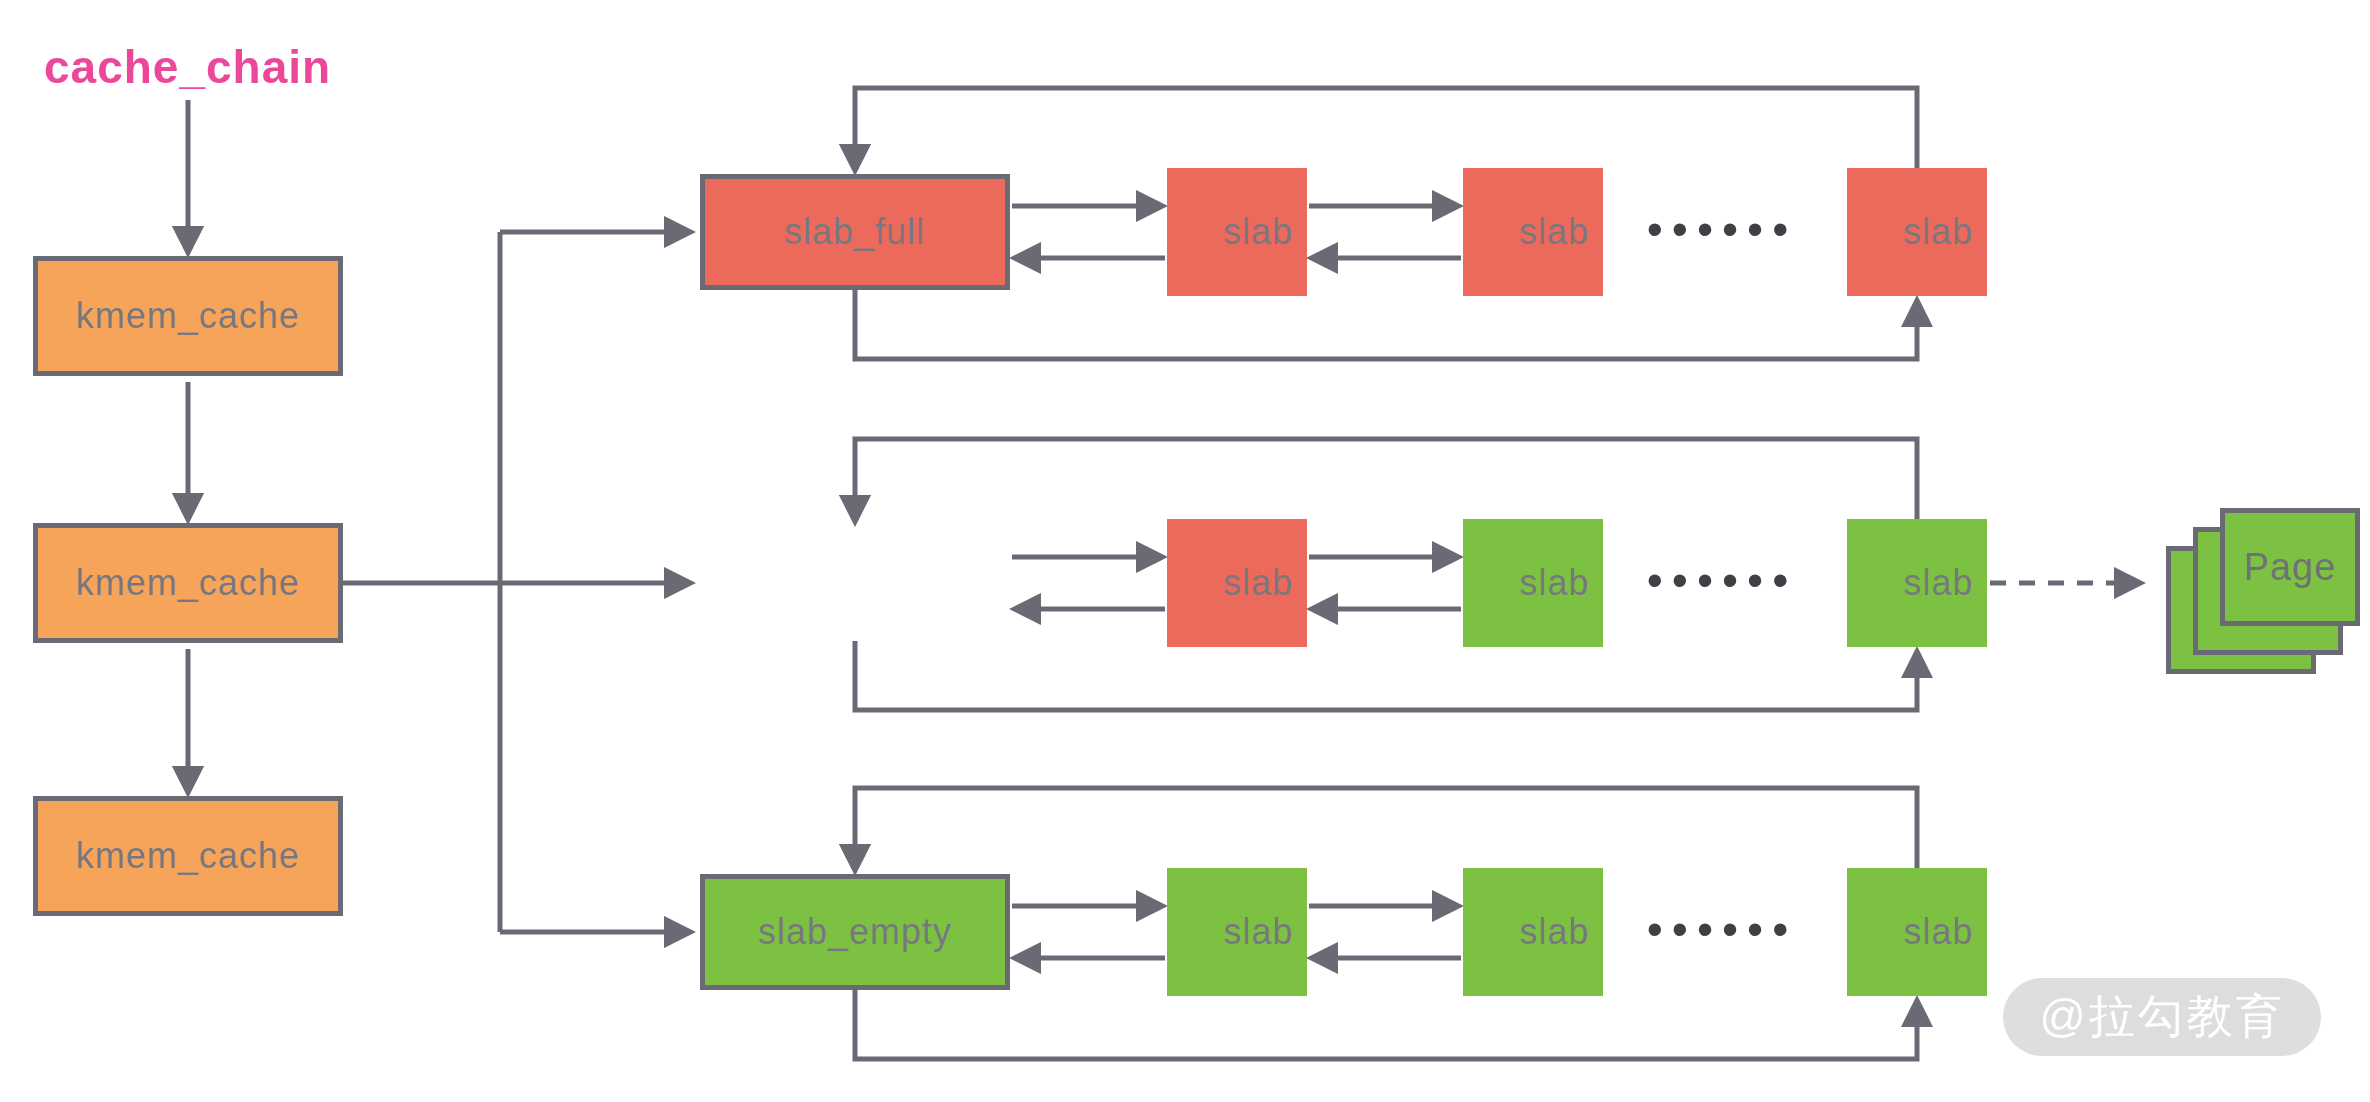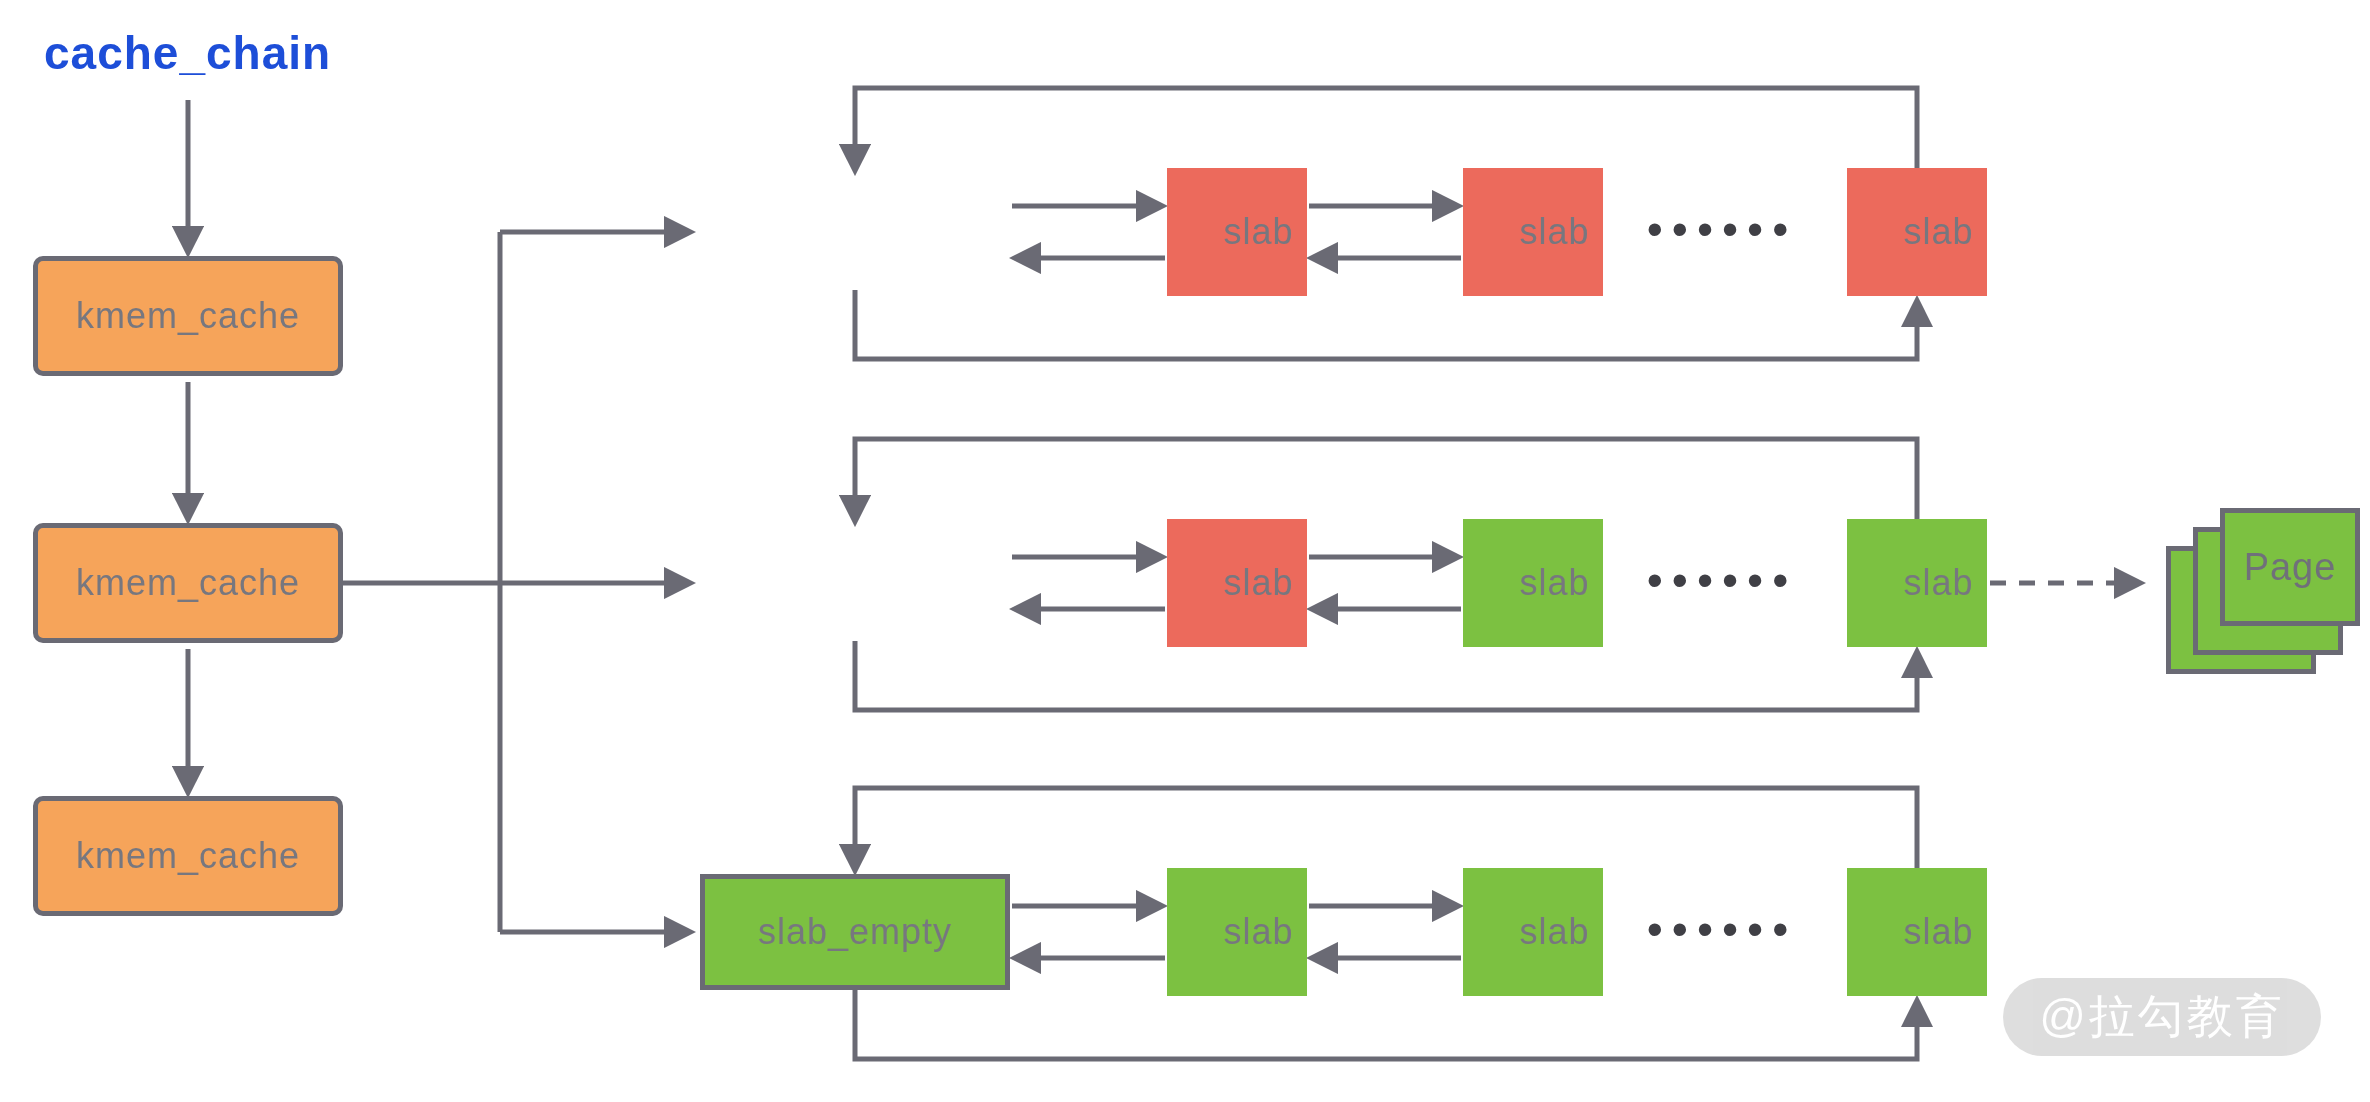--- a/index.html
+++ b/index.html
@@ -11,25 +11,25 @@
   .node{
     position:absolute;box-sizing:border-box;
     display:flex;align-items:center;justify-content:center;
     font-size:36px;color:#77777f;letter-spacing:1px;
   }
   .bordered{border:5px solid #6a6a74;}
   .c-orange{background:#f6a45a;}
   .c-red{background:#ec6a5c;}
   .c-blue{background:#46a4da;}
   .c-green{background:#7cc141;}
-  .kmem{left:33px;width:310px;height:120px;border-radius:10px;}
+  .kmem{left:33px;width:310px;height:120px;}
   .head{left:700px;width:310px;height:116px;}
   .slab{width:140px;height:128px;padding-left:43px;}
   .title{
-    position:absolute;left:44px;top:26px;font-size:46px;color:#1d4ed8;
+    position:absolute;left:44px;top:40px;font-size:46px;color:#ec4899;
     font-weight:bold;letter-spacing:1px;
   }
   .dots{
     position:absolute;left:1640px;width:164px;height:44px;
     font-size:46px;line-height:34px;letter-spacing:9px;color:#3f3f45;
     text-align:center;overflow:visible;white-space:nowrap;
   }
   .page{position:absolute;width:140px;height:118px;margin-left:10px;}
   .page-label{font-size:38px;color:#70707a;}
   .watermark{
@@ -101,20 +101,23 @@
   <div class="node kmem bordered c-orange" style="top:256px">
     <span>kmem_cache</span>
   </div>
   <div class="node kmem bordered c-orange" style="top:523px">
     <span>kmem_cache</span>
   </div>
   <div class="node kmem bordered c-orange" style="top:796px">
     <span>kmem_cache</span>
   </div>
 
+  <div class="node head bordered c-red" style="top:174px">
+    <span>slab_full</span>
+  </div>
   <div class="node slab c-red" style="left:1167px;top:168px">
     <span>slab</span>
   </div>
   <div class="node slab c-red" style="left:1463px;top:168px">
     <span>slab</span>
   </div>
   <div class="dots" style="top:212px">••••••</div>
   <div class="node slab c-red" style="left:1847px;top:168px">
     <span>slab</span>
   </div>

